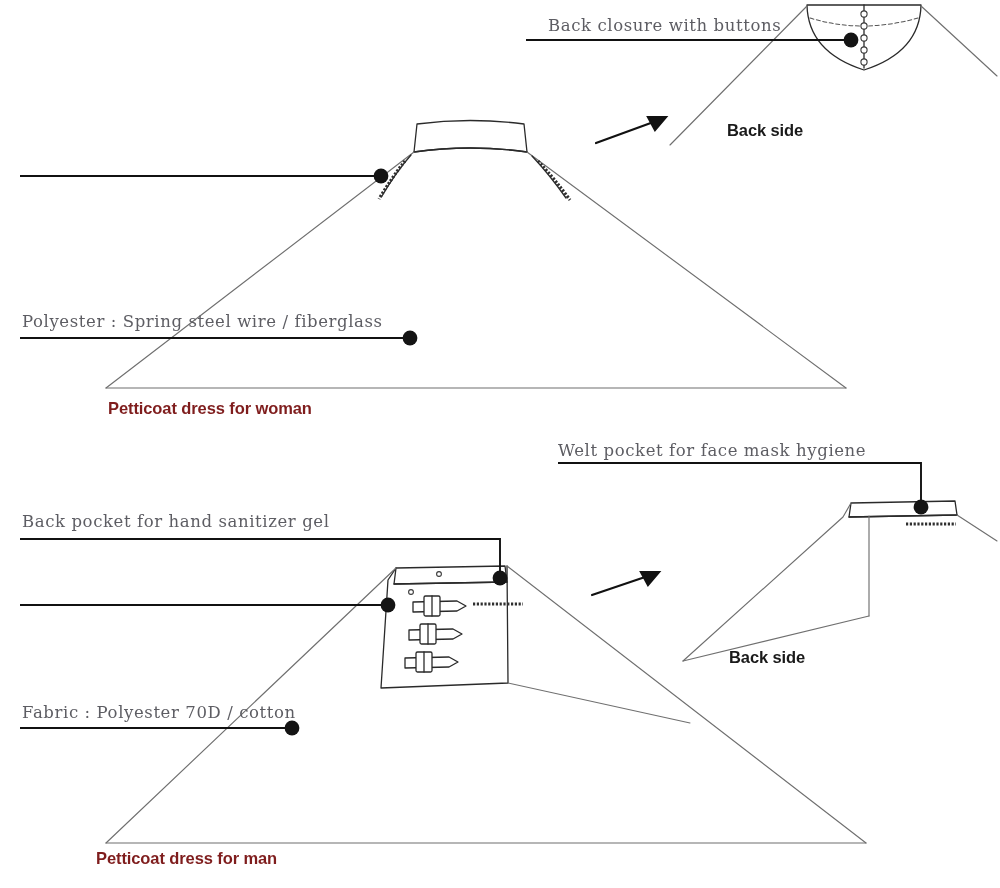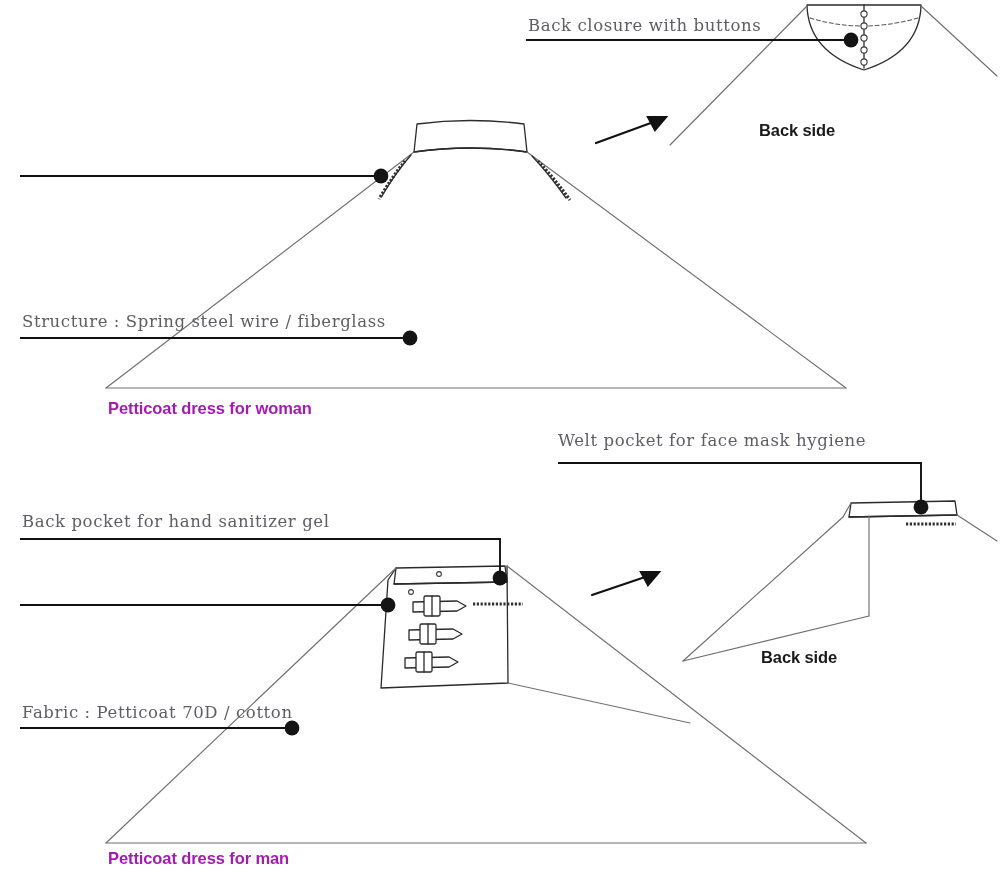--- a/index.html
+++ b/index.html
@@ -93,33 +93,32 @@
     font-weight: 400;
   }
   .anno.two-line {
     line-height: 22px;
   }
   .caption {
     position: absolute;
     font-family: "Liberation Sans", sans-serif;
     font-size: 16.5px;
     font-weight: bold;
-    color: #a21caf;
+    color: #7f1d1d;
     letter-spacing: -0.1px;
     white-space: pre;
   }
   .sideword {
     position: absolute;
     font-family: "Liberation Sans", sans-serif;
     font-size: 16.5px;
     font-weight: bold;
     color: #1a1a1a;
     letter-spacing: -0.1px;
     white-space: pre;
-    margin-left: 32px;
   }
 </style>
 </head>
 <body>
 
 <div id="stage">
 
   <svg class="layer" viewBox="0 0 1000 888">
 
     <g>
@@ -234,32 +233,32 @@
     <path class="leader" d="M558,463 L921,463 L921,501"></path>
     <circle class="leader-dot" cx="921" cy="507" r="7.4"></circle>
 
     <g>
       <path class="view-arrow" d="M592,595 L651,575" fill="none"></path>
       <path class="view-arrow" d="M659,572 L641,572 L648,585 Z"></path>
     </g>
   </svg>
 
 
-  <div class="anno" style="left:22px; top:311px;">Structure : Spring steel wire / fiberglass</div>
-
-  <div class="anno" style="left:528px; top:15px;">Back closure with buttons</div>
+  <div class="anno" style="left:22px; top:311px;">Polyester : Spring steel wire / fiberglass</div>
+
+  <div class="anno" style="left:548px; top:15px;">Back closure with buttons</div>
 
   <div class="sideword" style="left:727px; top:121px;">Back side</div>
 
   <div class="caption" style="left:108px; top:399px;">Petticoat dress for woman</div>
 
   <div class="anno" style="left:22px; top:511px;">Back pocket for hand sanitizer gel</div>
 
 
-  <div class="anno" style="left:22px; top:702px;">Fabric : Petticoat 70D / cotton</div>
-
-  <div class="anno" style="left:558px; top:430px;">Welt pocket for face mask hygiene</div>
+  <div class="anno" style="left:22px; top:702px;">Fabric : Polyester 70D / cotton</div>
+
+  <div class="anno" style="left:558px; top:440px;">Welt pocket for face mask hygiene</div>
 
   <div class="sideword" style="left:729px; top:648px;">Back side</div>
 
-  <div class="caption" style="left:108px; top:849px;">Petticoat dress for man</div>
+  <div class="caption" style="left:96px; top:849px;">Petticoat dress for man</div>
 
 </div>
 
 </body></html>

